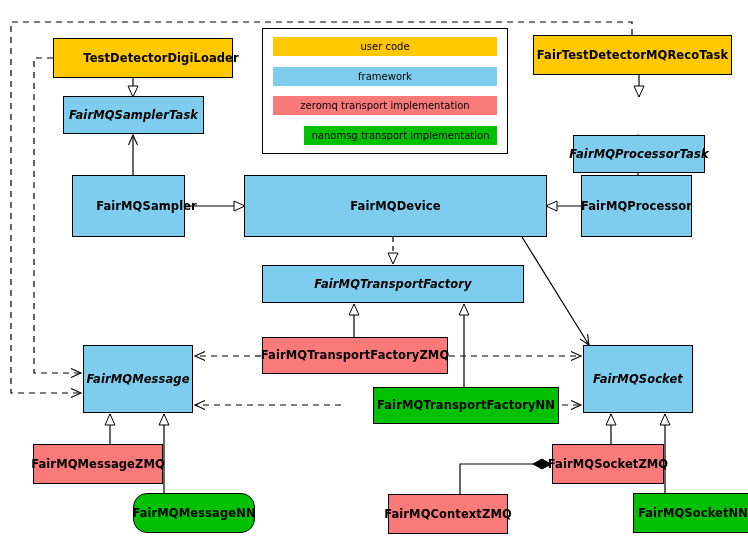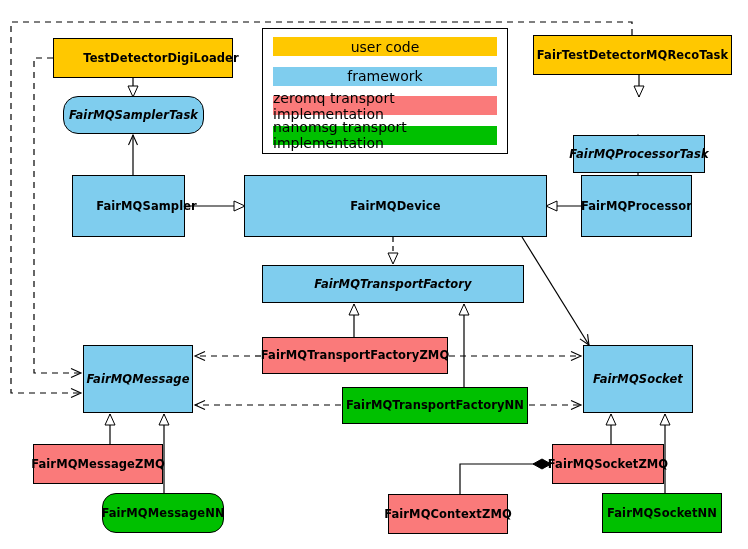--- a/index.html
+++ b/index.html
@@ -40,42 +40,42 @@
     line-height: 1.1;
     padding: 0 4px;
     letter-spacing: 0.1px;
   }
   .node.abstract {
     font-style: italic;
   }
   .c-user      { background: #FFC800; }
   .c-framework { background: #7FCDEE; }
   .c-zeromq    { background: #FA7A7A; }
-  .c-nanomsg   { background: #00C000; }
+  .c-nanomsg   { background: #00C000; margin-left: 31px; }
 
   #legend {
     position: absolute;
     left: 262px;
     top: 28px;
     width: 246px;
     height: 126px;
     box-sizing: border-box;
     background: #ffffff;
     border: 1px solid #000000;
     padding: 8px 10px;
     display: flex;
     flex-direction: column;
     justify-content: space-between;
   }
   .legend-row {
     height: 19px;
     display: flex;
     align-items: center;
     justify-content: center;
-    font-size: 14px;
+    font-size: 10px;
     font-weight: normal;
     color: #000000;
   }
 </style>
 </head>
 <body>
 
 <div id="canvas">
 
   <svg id="edges" viewBox="0 0 748 549" width="748" height="549">
@@ -149,21 +149,21 @@
     </div>
     <div class="legend-row c-nanomsg">
       <span>nanomsg transport implementation</span>
     </div>
   </div>
 
   <div class="node c-user" style="left:53px;top:38px;width:180px;height:40px;padding-left:40px;">
     <span>TestDetectorDigiLoader</span>
   </div>
 
-  <div class="node c-framework abstract" style="left:63px;top:96px;width:141px;height:38px;border-radius:15px;">
+  <div class="node c-framework abstract" style="left:63px;top:96px;width:141px;height:38px;">
     <span>FairMQSamplerTask</span>
   </div>
 
   <div class="node c-framework" style="left:72px;top:175px;width:113px;height:62px;padding-left:40px;">
     <span>FairMQSampler</span>
   </div>
 
   <div class="node c-framework" style="left:244px;top:175px;width:303px;height:62px;">
     <span>FairMQDevice</span>
   </div>

